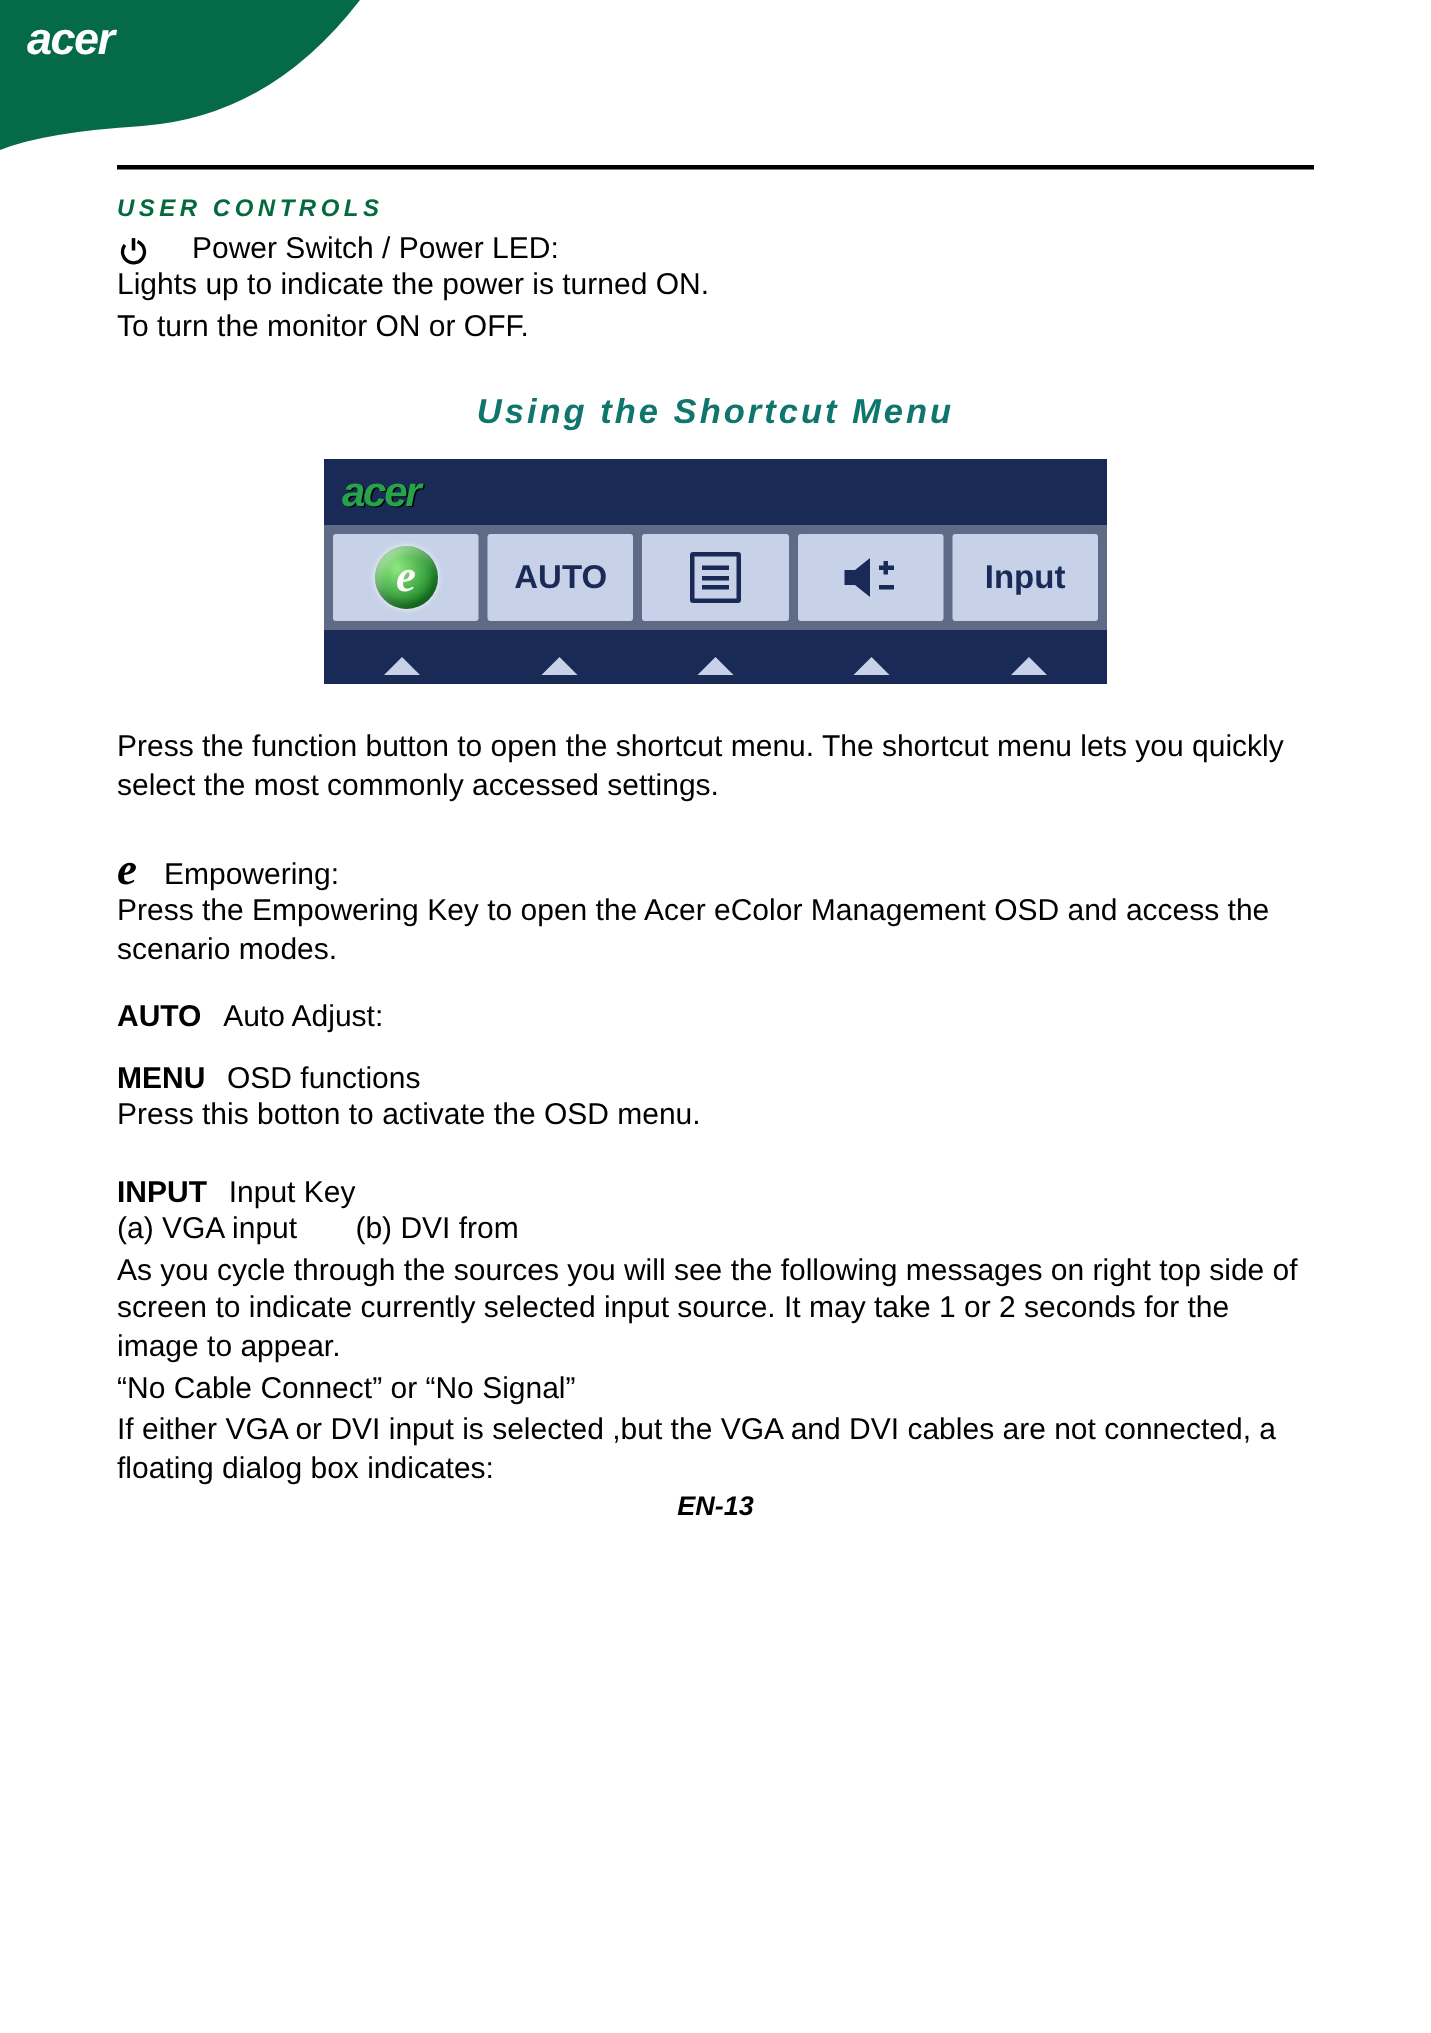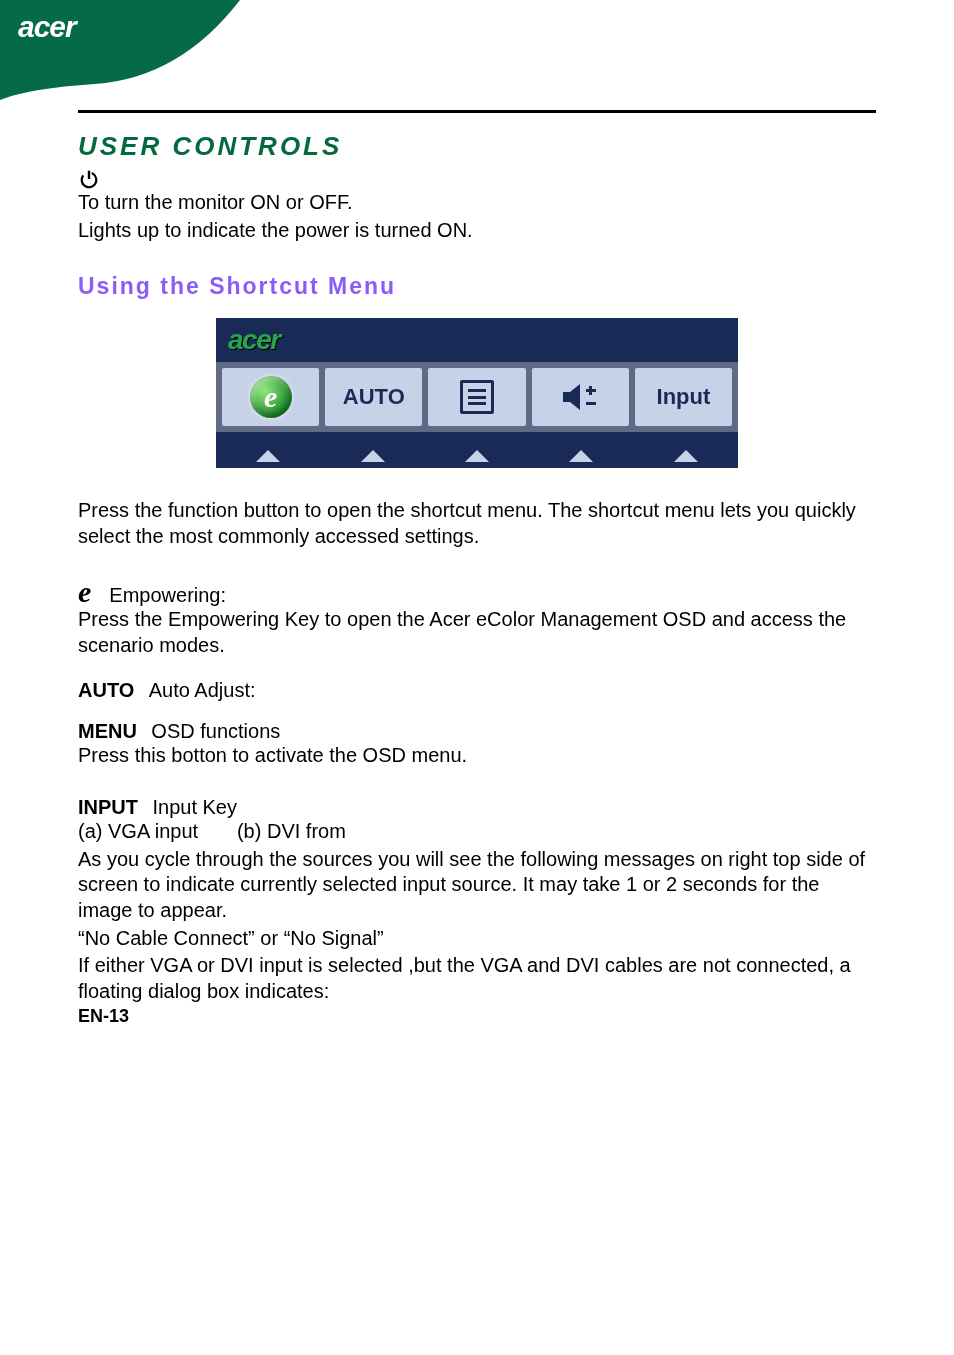--- a/index.html
+++ b/index.html
@@ -33,46 +33,48 @@
   }
   .rule {
     border-top: 3px solid #000;
     margin: 10px 0 18px 0;
   }
   h1.section {
     font-family: "Segoe UI", Tahoma, sans-serif;
     font-style: italic;
     font-weight: 700;
     letter-spacing: 3px;
-    font-size: 26px;
+    font-size: 16px;
     color: #046a3e;
     margin: 0 0 6px 0;
   }
   .power-row {
     display: flex;
     align-items: center;
   }
   .power-icon {
     width: 22px; height: 22px;
     margin-right: 28px;
     flex-shrink: 0;
   }
   .para {
     font-size: 20px;
     line-height: 1.28;
     margin: 0 0 2px 0;
   }
   .gap-sm { height: 18px; }
   .gap-med { height: 26px; }
   h2.subsection {
+    font-style: italic;
     font-weight: 700;
     letter-spacing: 2px;
     font-size: 23px;
-    color: #8b5cf6;
+    color: #0f766e;
     margin: 30px 0 18px 0;
+    text-align: center;
   }
   
   .osd-wrap {
     display: flex;
     justify-content: center;
     margin: 10px 0 30px 0;
   }
   .osd {
     width: 522px;
     background: #1a2a56;
@@ -167,22 +169,24 @@
   }
   .label-reg {
     font-size: 20px;
   }
   .inline-prefix {
     font-weight: 700;
     font-size: 20px;
     margin-right: 10px;
   }
   .footer {
+    text-align: center;
     font-weight: 700;
     font-size: 18px;
+    font-style: italic;
   }
 </style>
 </head>
 <body>
 
 <div class="header-curve">
   <svg width="954" height="100" viewBox="0 0 954 100">
     <path d="M0,0 L240,0 Q180,78 95,84 Q30,88 0,100 Z" fill="#046a47"></path>
   </svg>
   <div class="acer-logo-hdr">acer</div>
@@ -193,23 +197,24 @@
 
   <h1 class="section">USER CONTROLS</h1>
 
   <div class="power-row">
     <span class="power-icon">
       <svg viewBox="0 0 24 24" width="22" height="22">
         <circle cx="12" cy="13" r="8" fill="none" stroke="#000" stroke-width="2.4" stroke-dasharray="38 10" transform="rotate(-55 12 13)"></circle>
         <line x1="12" y1="3" x2="12" y2="12" stroke="#000" stroke-width="2.6"></line>
       </svg>
     </span>
-  </div>
+    <span class="label-reg">Power Switch / Power LED:</span>
+  </div>
+  <p class="para">Lights up to indicate the power is turned ON.</p>
   <p class="para">To turn the monitor ON or OFF.</p>
-  <p class="para">Lights up to indicate the power is turned ON.</p>
 
   <h2 class="subsection">Using   the  Shortcut  Menu</h2>
 
   <div class="osd-wrap">
     <div class="osd">
       <div class="osd-top">
         <span class="osd-acerlogo">acer</span>
       </div>
       <div class="osd-row">
         <div class="osd-btn">

